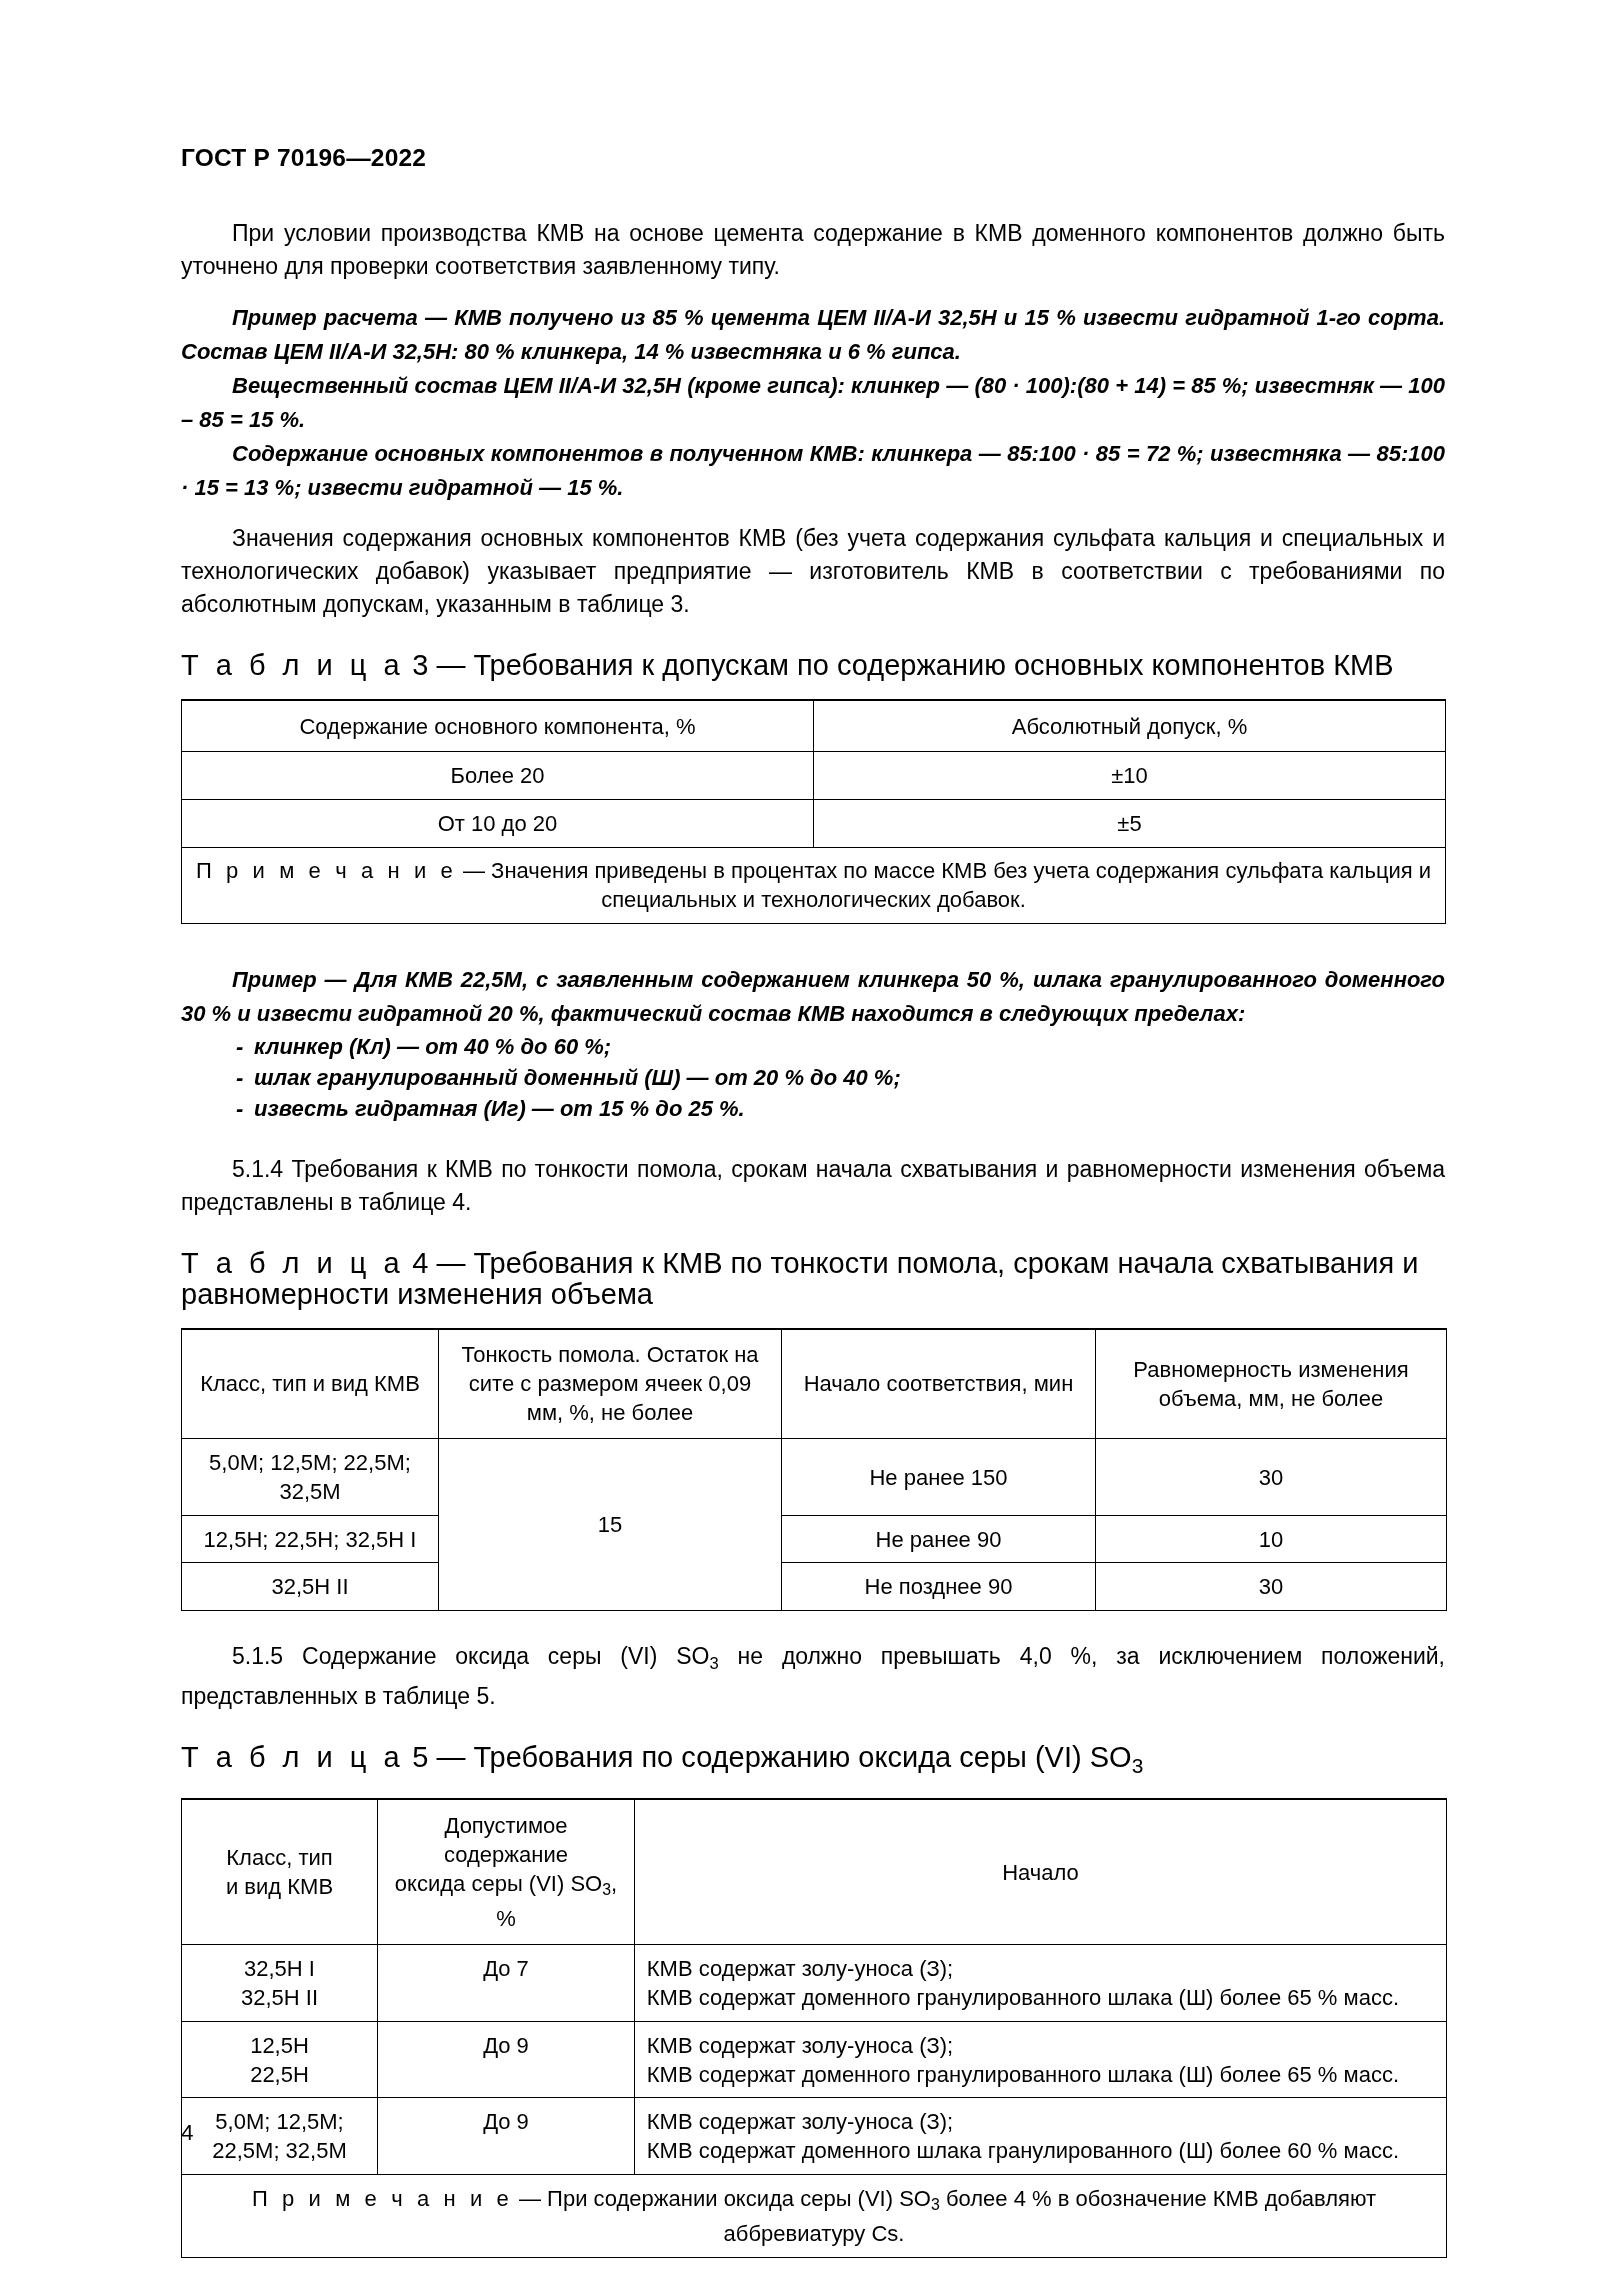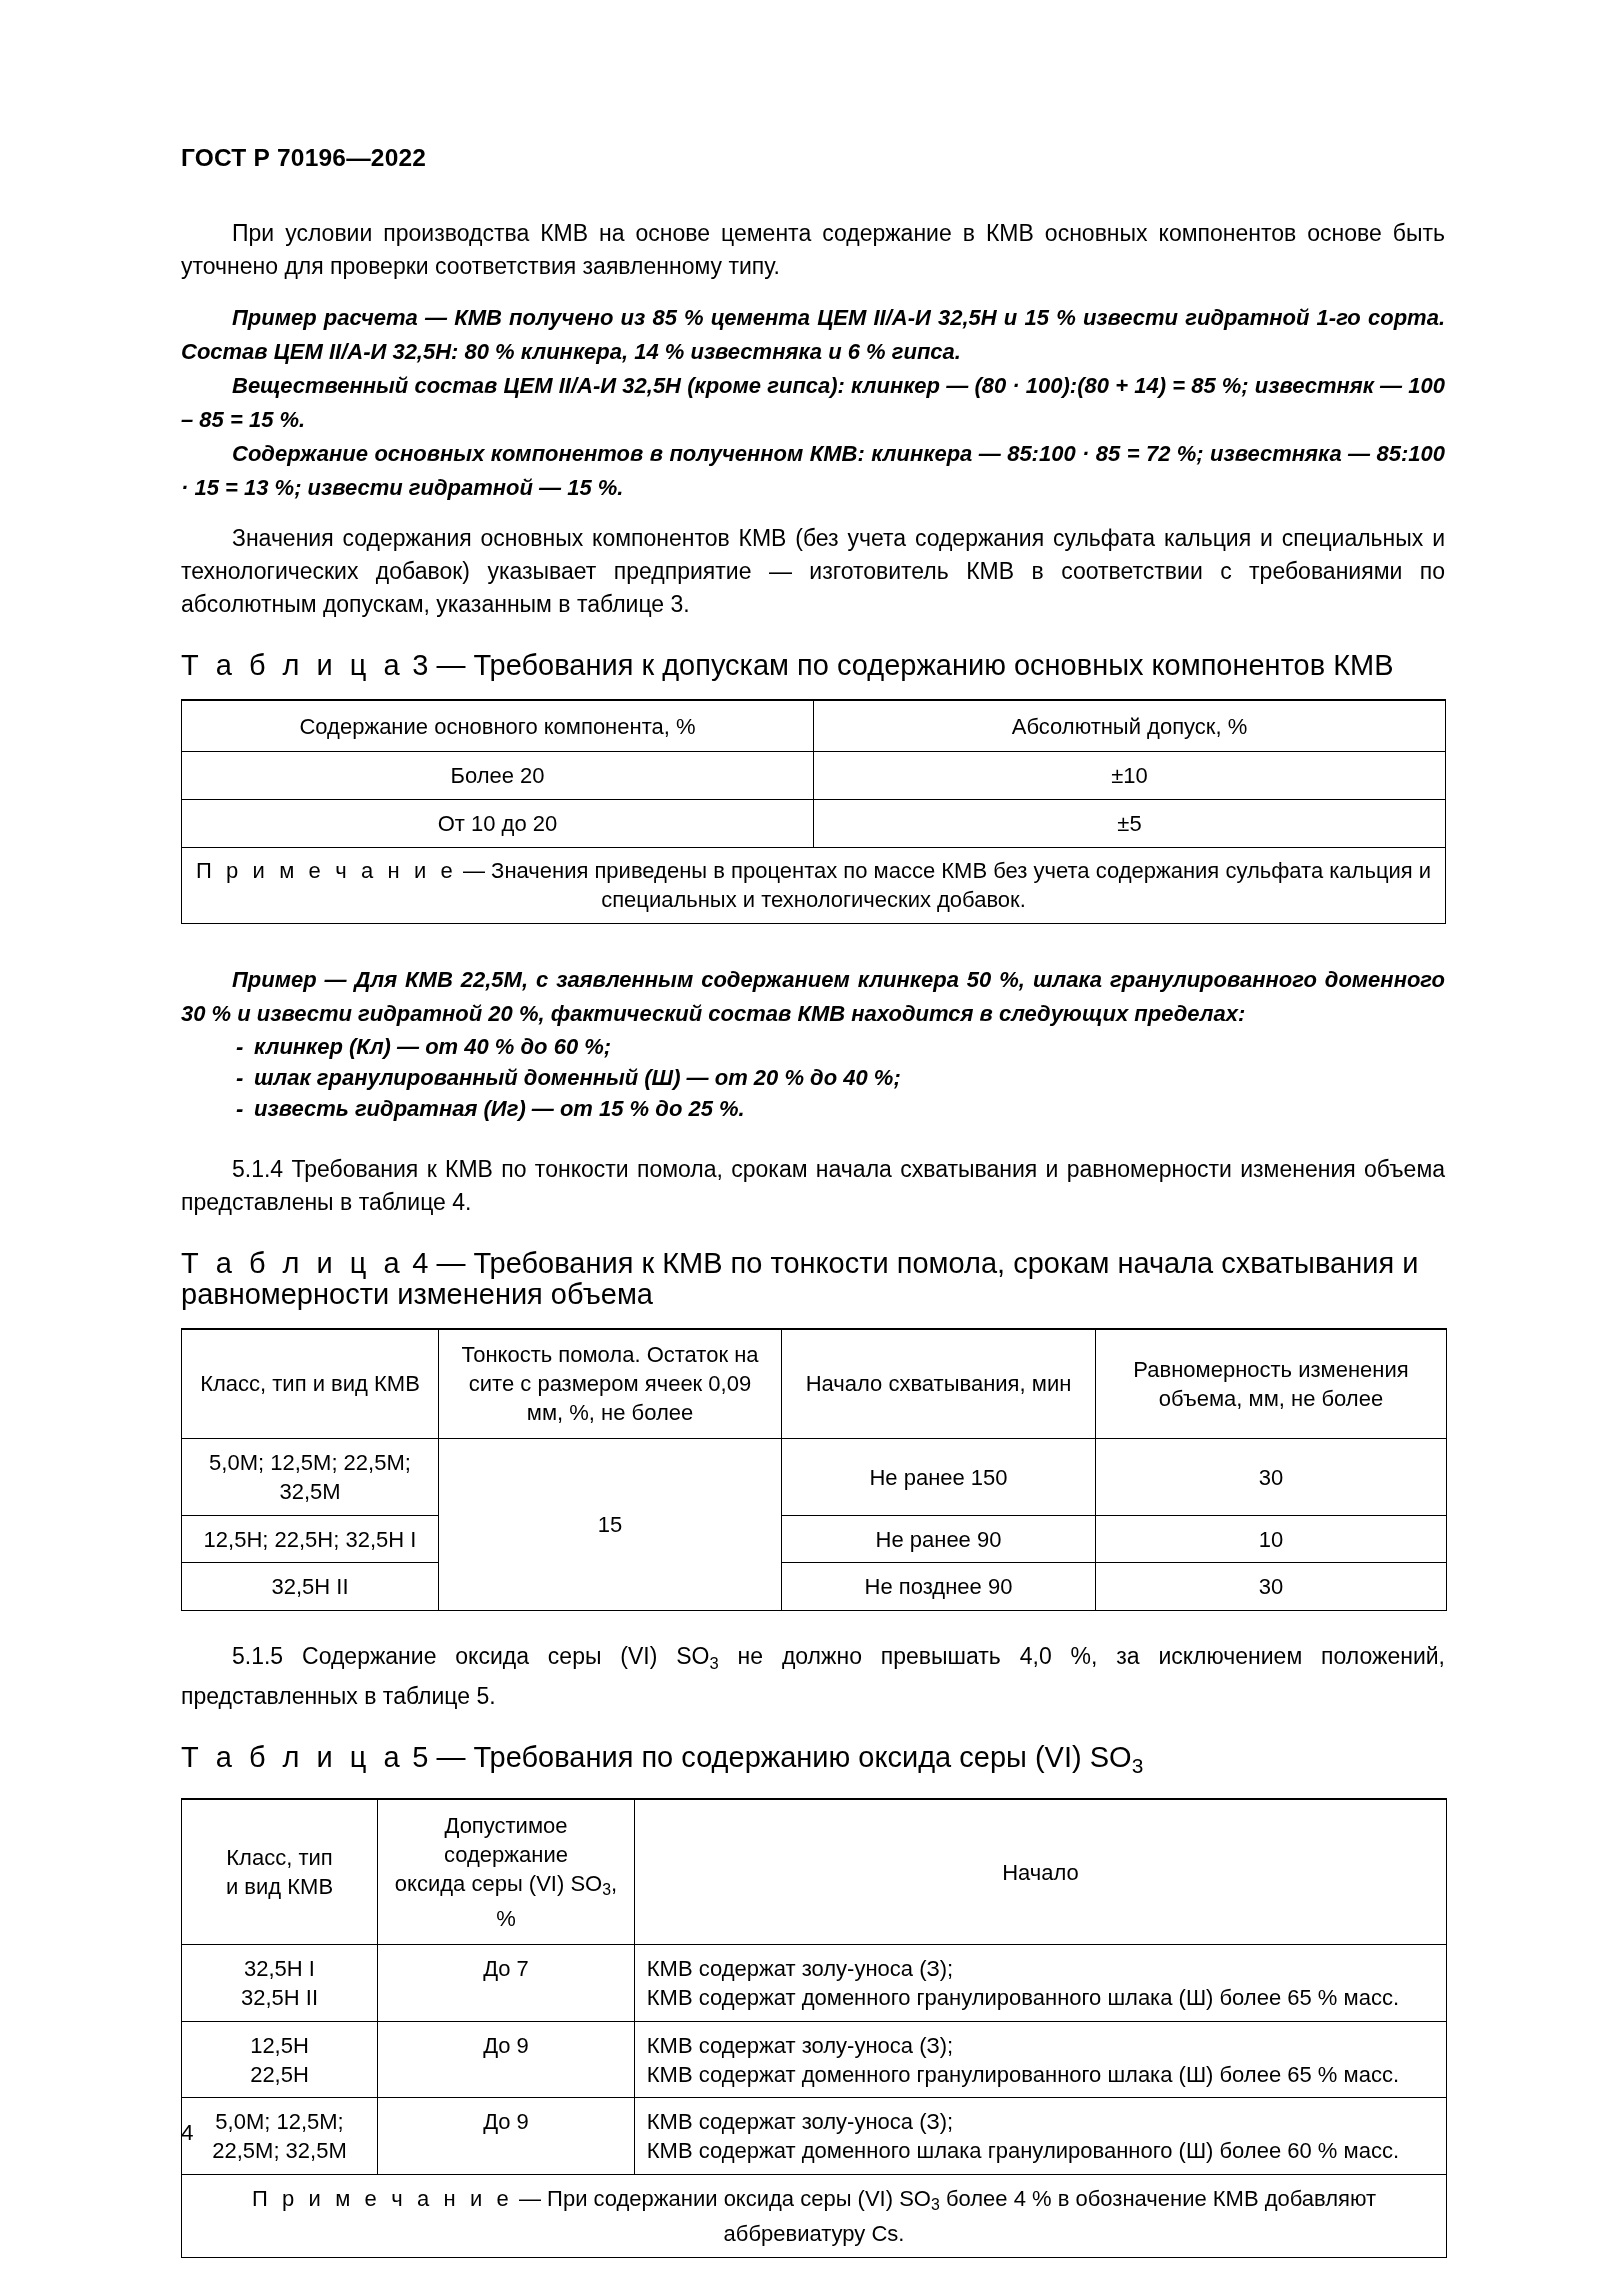--- a/index.html
+++ b/index.html
@@ -138,21 +138,21 @@
   }
 </style>
 </head>
 <body>
 
 <div class="page">
   <div class="content">
 
     <div class="doc-header">ГОСТ Р 70196—2022</div>
 
-    <p class="ind">При условии производства КМВ на основе цемента содержание в КМВ основных компонентов основе быть уточнено для проверки соответствия заявленному типу.</p>
+    <p class="ind">При условии производства КМВ на основе цемента содержание в КМВ доменного компонентов должно быть уточнено для проверки соответствия заявленному типу.</p>
 
     <div class="gap-sm"></div>
 
     <p class="ital ind">Пример расчета — КМВ получено из 85 % цемента ЦЕМ II/А-И 32,5Н и 15 % извести гидратной 1-го сорта. Состав ЦЕМ II/А-И 32,5Н: 80 % клинкера, 14 % известняка и 6 % гипса.</p>
     <p class="ital ind">Вещественный состав ЦЕМ II/А-И 32,5Н (кроме гипса): клинкер — (80 · 100):(80 + 14) = 85 %; известняк — 100 – 85 = 15 %.</p>
     <p class="ital ind">Содержание основных компонентов в полученном КМВ: клинкера — 85:100 · 85 = 72 %; известняка — 85:100 · 15 = 13 %; извести гидратной — 15 %.</p>
 
     <div class="gap-sm"></div>
 
     <p class="ind">Значения содержания основных компонентов КМВ (без учета содержания сульфата кальция и специальных и технологических добавок) указывает предприятие — изготовитель КМВ в соответствии с требованиями по абсолютным допускам, указанным в таблице 3.</p>
@@ -218,21 +218,21 @@
       <colgroup>
           <col class="c1">
           <col class="c2">
           <col class="c3">
           <col class="c4">
         </colgroup>
       <tbody>
         <tr class="outer-top">
           <td class="hcell">Класс, тип и вид КМВ</td>
           <td class="hcell">Тонкость помола. Остаток на сите с размером ячеек 0,09 мм, %, не более</td>
-          <td class="hcell">Начало схватывания, мин</td>
+          <td class="hcell">Начало соответствия, мин</td>
           <td class="hcell">Равномерность изменения объема, мм, не более</td>
         </tr>
         <tr>
           <td>5,0М; 12,5М; 22,5М; 32,5М</td>
           <td rowspan="3">15</td>
           <td>Не ранее 150</td>
           <td>30</td>
         </tr>
         <tr>
           <td>12,5Н; 22,5Н; 32,5Н I</td>

